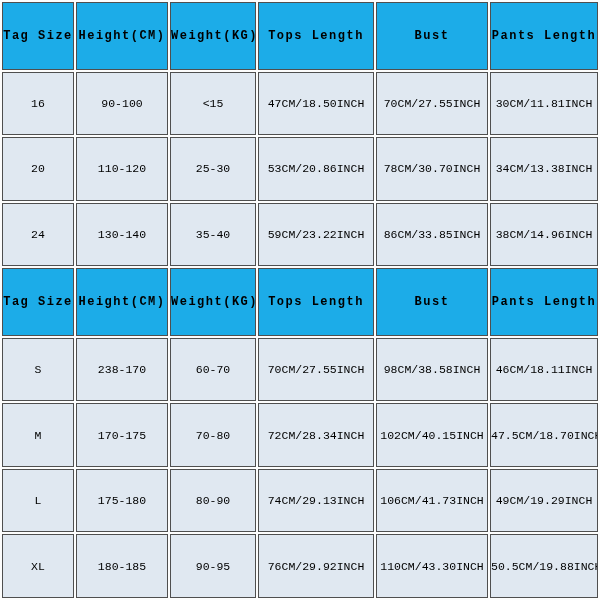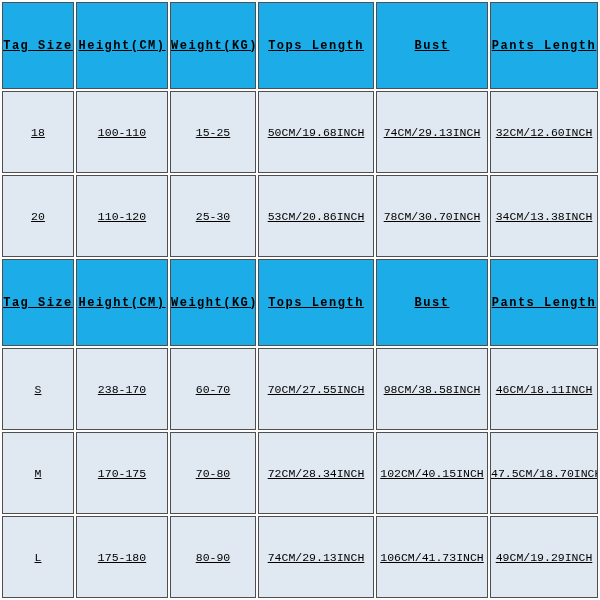--- a/index.html
+++ b/index.html
@@ -11,21 +11,20 @@
     overflow: hidden;
   }
   table.size-chart {
     width: 600px;
     height: 600px;
     table-layout: fixed;
     border-collapse: separate;
     border-spacing: 2px;
     background: #fdfdfd;
     font-family: "Liberation Mono", "DejaVu Sans Mono", monospace;
-    text-decoration: underline;
   }
   col.c-tag    { width: 72px;  }
   col.c-height { width: 92px;  }
   col.c-weight { width: 86px;  }
   col.c-tops   { width: 116px; }
   col.c-bust   { width: 112px; }
   col.c-pants  { }
   th, td {
     border: 1px solid #4f4f4f;
     text-align: center;
@@ -63,34 +62,42 @@
   <tbody id="chart-body">
       <tr>
         <th>Tag Size</th>
         <th>Height(CM)</th>
         <th>Weight(KG)</th>
         <th>Tops Length</th>
         <th>Bust</th>
         <th>Pants Length</th>
       </tr>
       <tr>
-        <td>18</td>
-        <td>100-110</td>
-        <td>15-25</td>
-        <td>50CM/19.68INCH</td>
-        <td>74CM/29.13INCH</td>
-        <td>32CM/12.60INCH</td>
+        <td>16</td>
+        <td>90-100</td>
+        <td>&lt;15</td>
+        <td>47CM/18.50INCH</td>
+        <td>70CM/27.55INCH</td>
+        <td>30CM/11.81INCH</td>
       </tr>
       <tr>
         <td>20</td>
         <td>110-120</td>
         <td>25-30</td>
         <td>53CM/20.86INCH</td>
         <td>78CM/30.70INCH</td>
         <td>34CM/13.38INCH</td>
+      </tr>
+      <tr>
+        <td>24</td>
+        <td>130-140</td>
+        <td>35-40</td>
+        <td>59CM/23.22INCH</td>
+        <td>86CM/33.85INCH</td>
+        <td>38CM/14.96INCH</td>
       </tr>
       <tr>
         <th>Tag Size</th>
         <th>Height(CM)</th>
         <th>Weight(KG)</th>
         <th>Tops Length</th>
         <th>Bust</th>
         <th>Pants Length</th>
       </tr>
       <tr>
@@ -110,14 +117,22 @@
         <td>47.5CM/18.70INCH</td>
       </tr>
       <tr>
         <td>L</td>
         <td>175-180</td>
         <td>80-90</td>
         <td>74CM/29.13INCH</td>
         <td>106CM/41.73INCH</td>
         <td>49CM/19.29INCH</td>
       </tr>
+      <tr>
+        <td>XL</td>
+        <td>180-185</td>
+        <td>90-95</td>
+        <td>76CM/29.92INCH</td>
+        <td>110CM/43.30INCH</td>
+        <td>50.5CM/19.88INCH</td>
+      </tr>
     </tbody>
 </table>
 
 </body></html>

